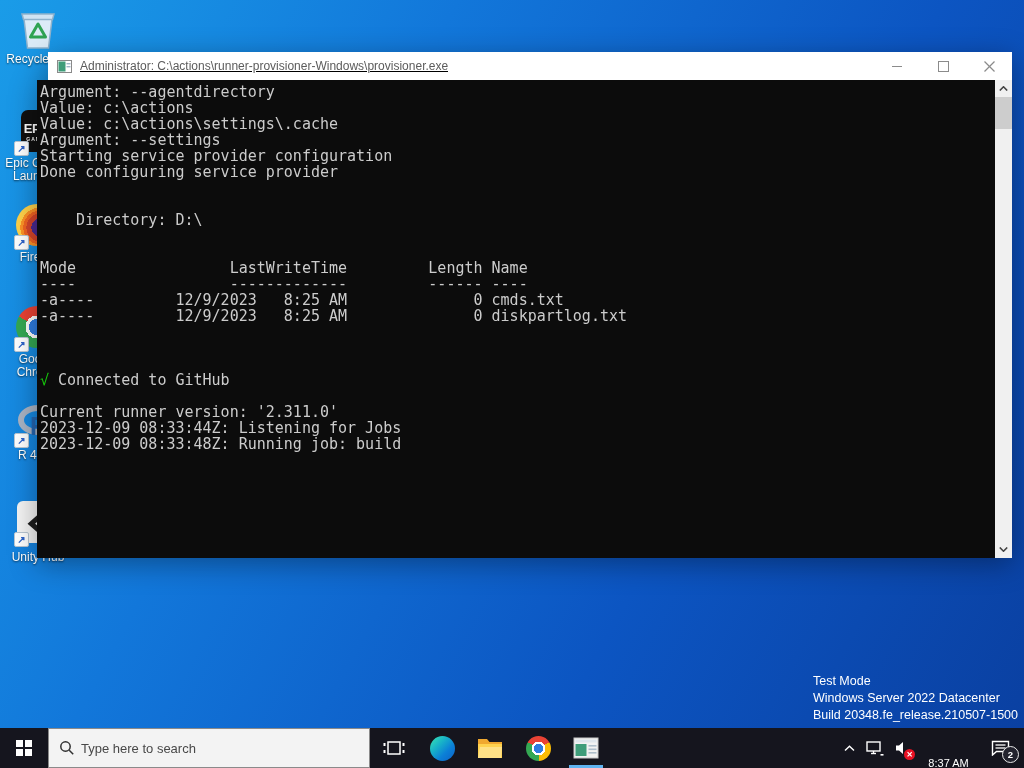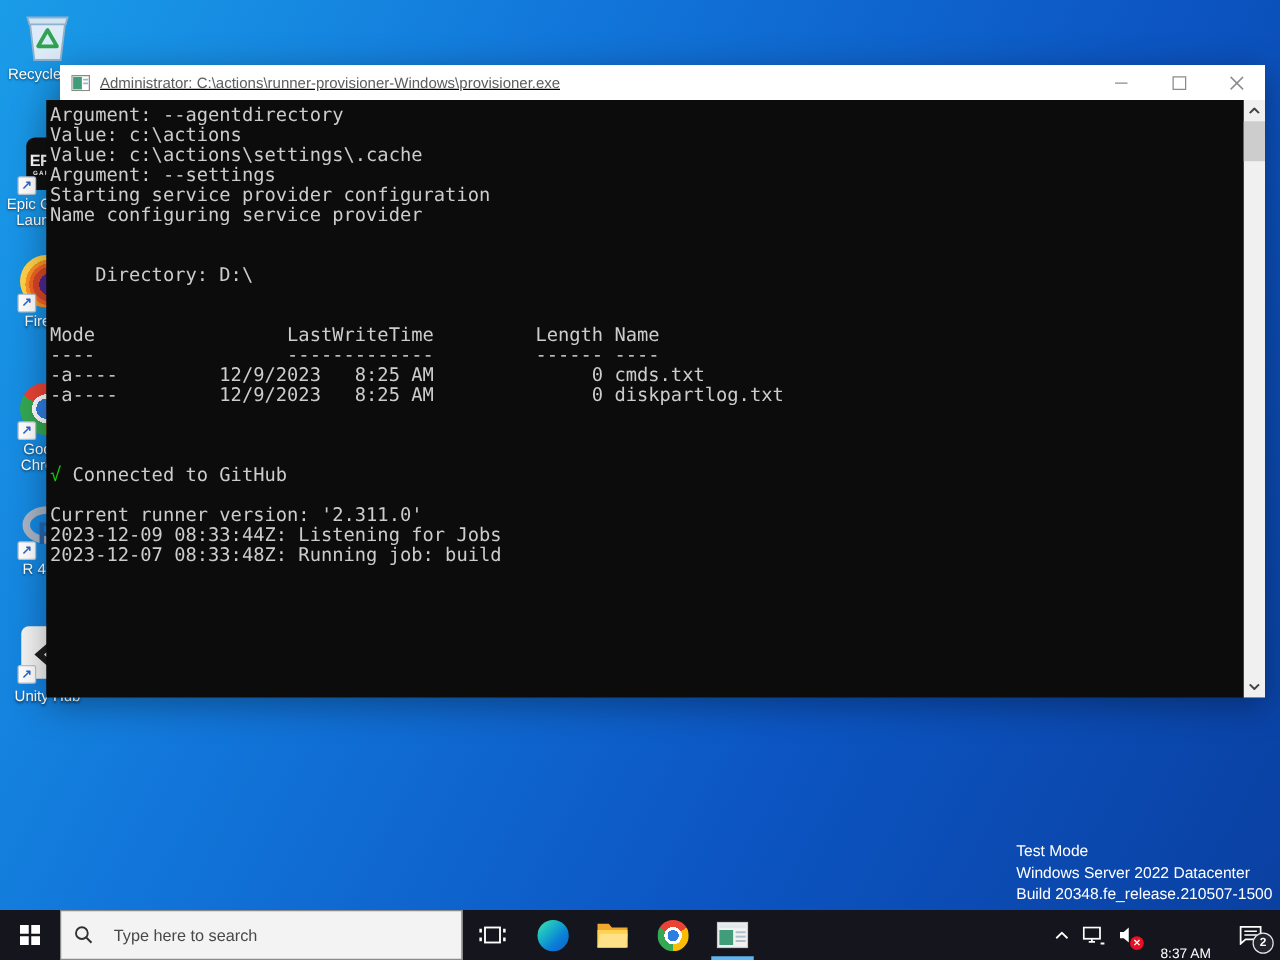--- a/index.html
+++ b/index.html
@@ -52,21 +52,21 @@
 
   
   .taskbar{position:absolute;left:0;right:0;bottom:0;height:40px;background:#15151e;
     display:flex;align-items:stretch;z-index:20;}
   .tbtn{width:48px;display:flex;align-items:center;justify-content:center;position:relative;}
   .winlogo{display:grid;grid-template-columns:7px 7px;grid-template-rows:7px 7px;gap:2px;}
   .winlogo span{background:#fff;}
   .searchbox{width:322px;background:#f3f3f3;border:1px solid #8a8a8a;box-sizing:border-box;
     display:flex;align-items:center;padding:0 10px;}
   .searchbox input{border:none;outline:none;background:transparent;font-size:13px;color:#3c3c3c;
-    font-family:"Liberation Sans",sans-serif;margin-left:14px;width:240px;}
+    font-family:"Liberation Sans",sans-serif;margin-left:4px;width:240px;}
   .searchbox input::placeholder{color:#484848;opacity:1;}
   .indicator{position:absolute;left:7px;right:7px;bottom:0;height:3px;background:var(--accent-blue,#5fb3f0);}
   .edgeball{width:25px;height:25px;border-radius:50%;
     background:linear-gradient(135deg,#3be8b0 0%,#18b3c8 35%,#0b7fd7 65%,#0d62c6 100%);}
   .chromesmall{width:25px;height:25px;border-radius:50%;
     background:radial-gradient(circle,#2f7de1 0 4.5px,#ffffff 4.5px 7px,rgba(0,0,0,0) 7px),
     conic-gradient(from -60deg,#ea4335 0 120deg,#fbbc05 120deg 240deg,#34a853 240deg 360deg);}
   .tray{margin-left:auto;display:flex;align-items:center;padding-right:4px;}
   .trayitem{height:40px;display:flex;align-items:center;justify-content:center;position:relative;}
   .clock{color:#fff;font-size:11px;line-height:13px;text-align:center;padding:0 7px;margin-top:43px;}
@@ -173,38 +173,38 @@
         </div>
       </div>
     </div>
     <div class="client">
       <div class="cout">
           <div class="cline">Argument: --agentdirectory</div>
           <div class="cline">Value: c:\actions</div>
           <div class="cline">Value: c:\actions\settings\.cache</div>
           <div class="cline">Argument: --settings</div>
           <div class="cline">Starting service provider configuration</div>
-          <div class="cline">Name configuring service provider</div>
+          <div class="cline">Done configuring service provider</div>
           <div class="cline"></div>
           <div class="cline"></div>
           <div class="cline">    Directory: D:\</div>
           <div class="cline"></div>
           <div class="cline"></div>
           <div class="cline">Mode                 LastWriteTime         Length Name</div>
           <div class="cline">----                 -------------         ------ ----</div>
           <div class="cline">-a----         12/9/2023   8:25 AM              0 cmds.txt</div>
           <div class="cline">-a----         12/9/2023   8:25 AM              0 diskpartlog.txt</div>
           <div class="cline"></div>
           <div class="cline"></div>
           <div class="cline"></div>
           <div class="cline"><span class="cmark">√</span> Connected to GitHub</div>
           <div class="cline"></div>
           <div class="cline">Current runner version: '2.311.0'</div>
           <div class="cline">2023-12-09 08:33:44Z: Listening for Jobs</div>
-          <div class="cline">2023-12-07 08:33:48Z: Running job: build</div>
+          <div class="cline">2023-12-09 08:33:48Z: Running job: build</div>
         </div>
       <div class="sbar">
         <div class="sarrow up">
           <svg width="9" height="5" viewBox="0 0 9 5">
               <polyline points="0.8,4.5 4.5,0.8 8.2,4.5" fill="none" stroke="#444" stroke-width="1.6"></polyline>
             </svg>
         </div>
         <div class="sthumb"></div>
         <div class="sarrow down">
           <svg width="9" height="5" viewBox="0 0 9 5">

